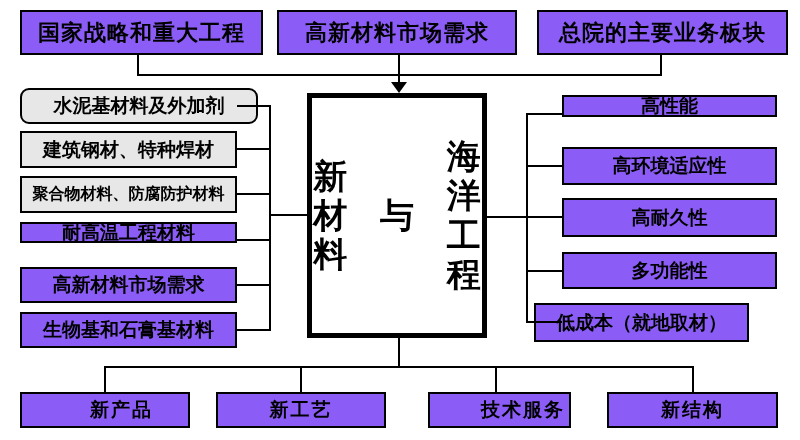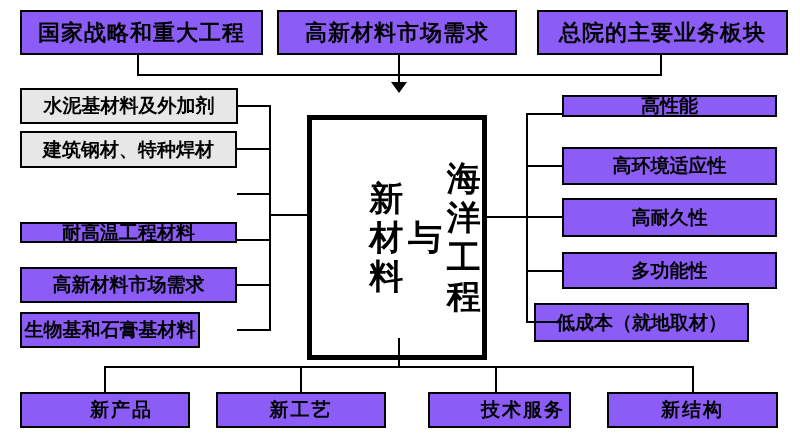--- a/index.html
+++ b/index.html
@@ -31,23 +31,22 @@
   .bottom-box { font-size: 19px; letter-spacing: 2px; }
   .center-box {
     position: absolute;
     box-sizing: border-box;
     left: 307px; top: 93px; width: 180px; height: 245px;
     border: 5px solid #000000;
     background: #ffffff;
     display: flex;
     flex-direction: row;
     align-items: center;
-    justify-content: flex-end;
+    justify-content: space-between;
     gap: 2px;
-    margin-top: 22px;
   }
   .vcol {
     width: 1.08em;
     font-size: 34px;
     font-weight: bold;
     line-height: 1.15;
     word-break: break-all;
     text-align: center;
   }
   .line { position: absolute; background: #000000; }
@@ -73,25 +72,26 @@
   <div class="line" style="left:137px; top:74px; width:525px; height:2px;"></div>
   <div class="line" style="left:398px; top:55px; width:2px; height:29px;"></div>
   <div class="arrow-down" style="left:391px; top:82px;"></div>
 
   <div class="center-box">
     <div class="vcol">新材料</div>
     <div class="vcol">与</div>
     <div class="vcol">海洋工程</div>
   </div>
 
-  <div class="node side-box gray" style="left:20px; top:88px; width:218px; height:36px;">水泥基材料及外加剂</div>
+  <div class="node side-box gray" style="left:20px; top:88px; width:238px; height:36px;border-radius:9px;">水泥基材料及外加剂</div>
   <div class="node side-box gray" style="left:20px; top:131px; width:217px; height:37px;">建筑钢材、特种焊材</div>
+  <div class="node side-box gray small-text" style="left:20px; top:176px; width:217px; height:37px;">聚合物材料、防腐防护材料</div>
   <div class="node side-box" style="left:20px; top:222px; width:217px; height:21px;">耐高温工程材料</div>
   <div class="node side-box" style="left:20px; top:267px; width:217px; height:36px;">高新材料市场需求</div>
-  <div class="node side-box" style="left:20px; top:312px; width:180px; height:36px;">生物基和石膏基材料</div>
+  <div class="node side-box" style="left:20px; top:312px; width:217px; height:36px;">生物基和石膏基材料</div>
 
   <div class="line" style="left:237px; top:105px; width:33px; height:2px;"></div>
   <div class="line" style="left:237px; top:148px; width:33px; height:2px;"></div>
   <div class="line" style="left:237px; top:193px; width:33px; height:2px;"></div>
   <div class="line" style="left:237px; top:239px; width:33px; height:2px;"></div>
   <div class="line" style="left:237px; top:284px; width:33px; height:2px;"></div>
   <div class="line" style="left:237px; top:329px; width:33px; height:2px;"></div>
   <div class="line" style="left:269px; top:105px; width:2px; height:226px;"></div>
   <div class="line" style="left:269px; top:214px; width:38px; height:2px;"></div>
 

